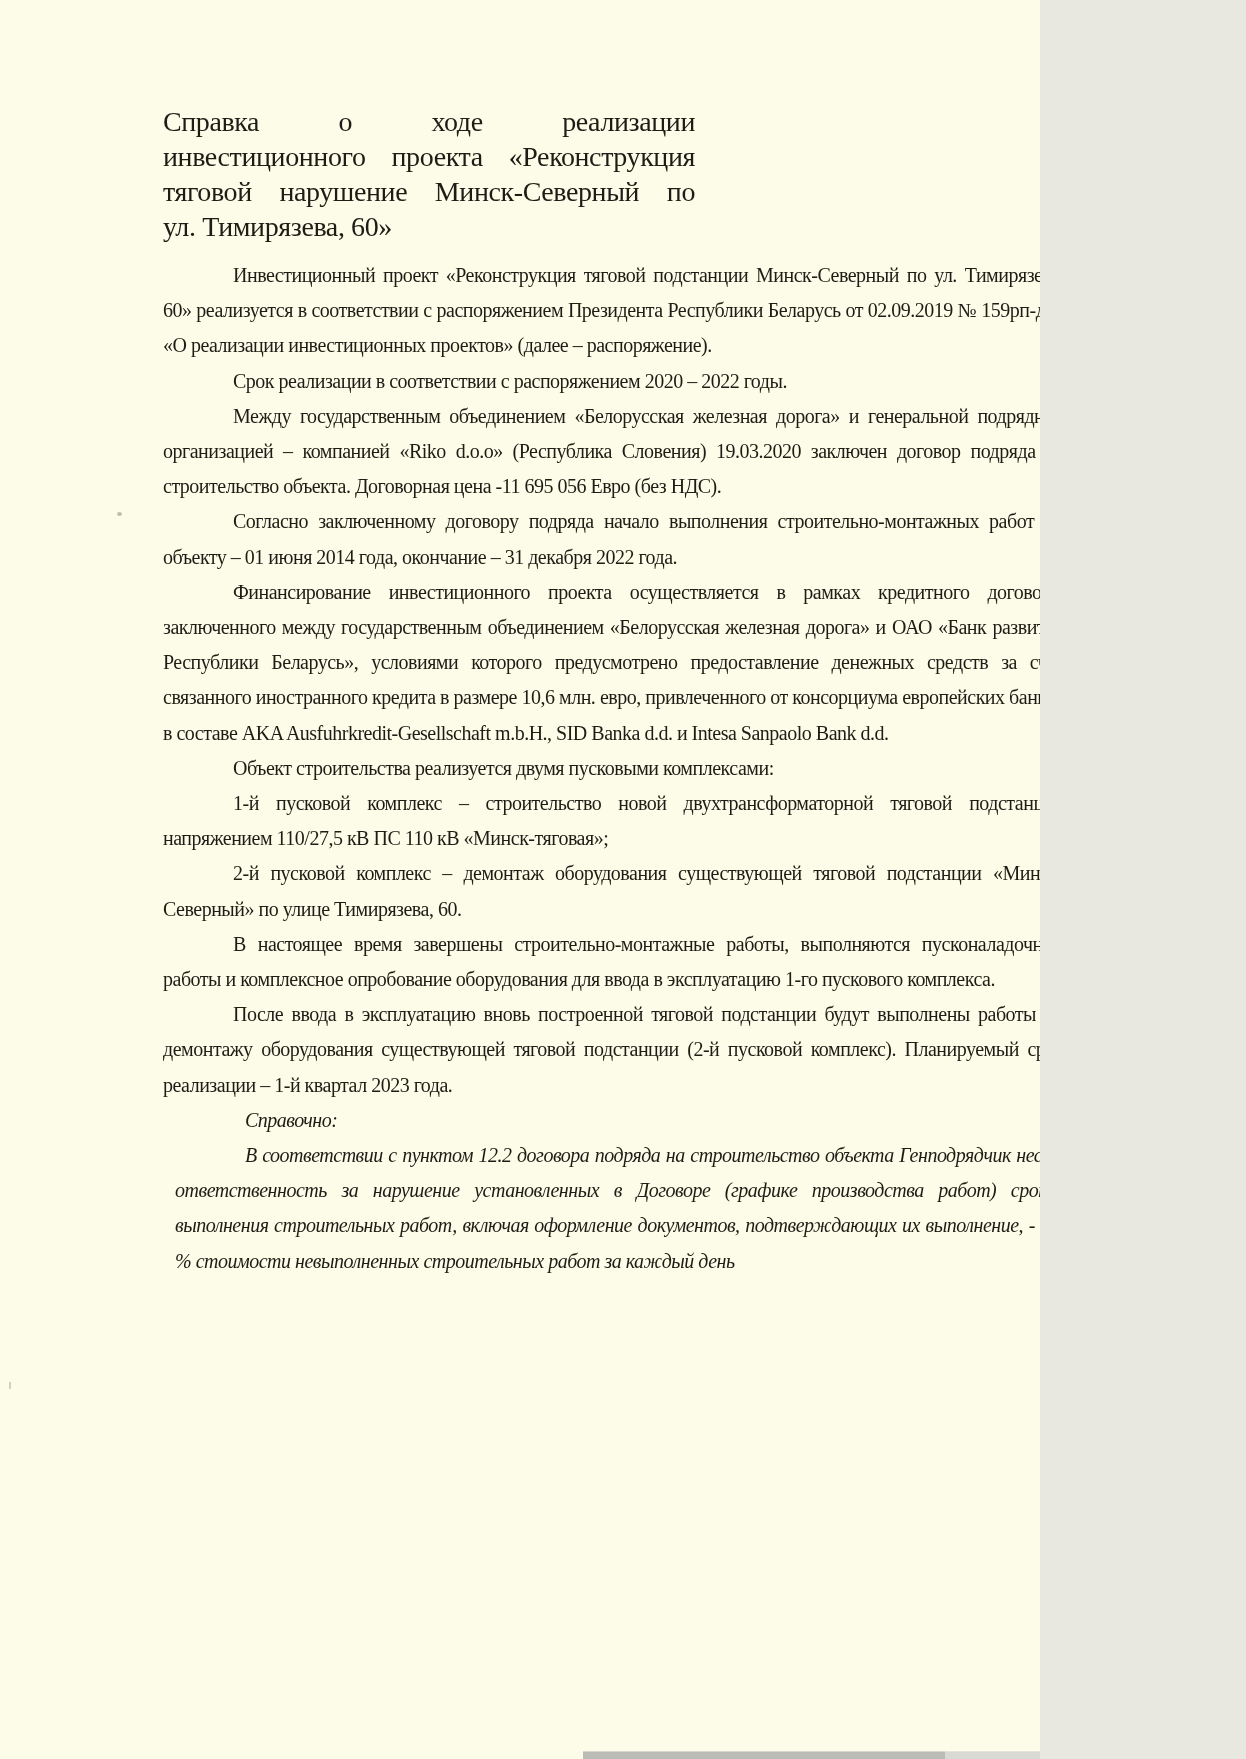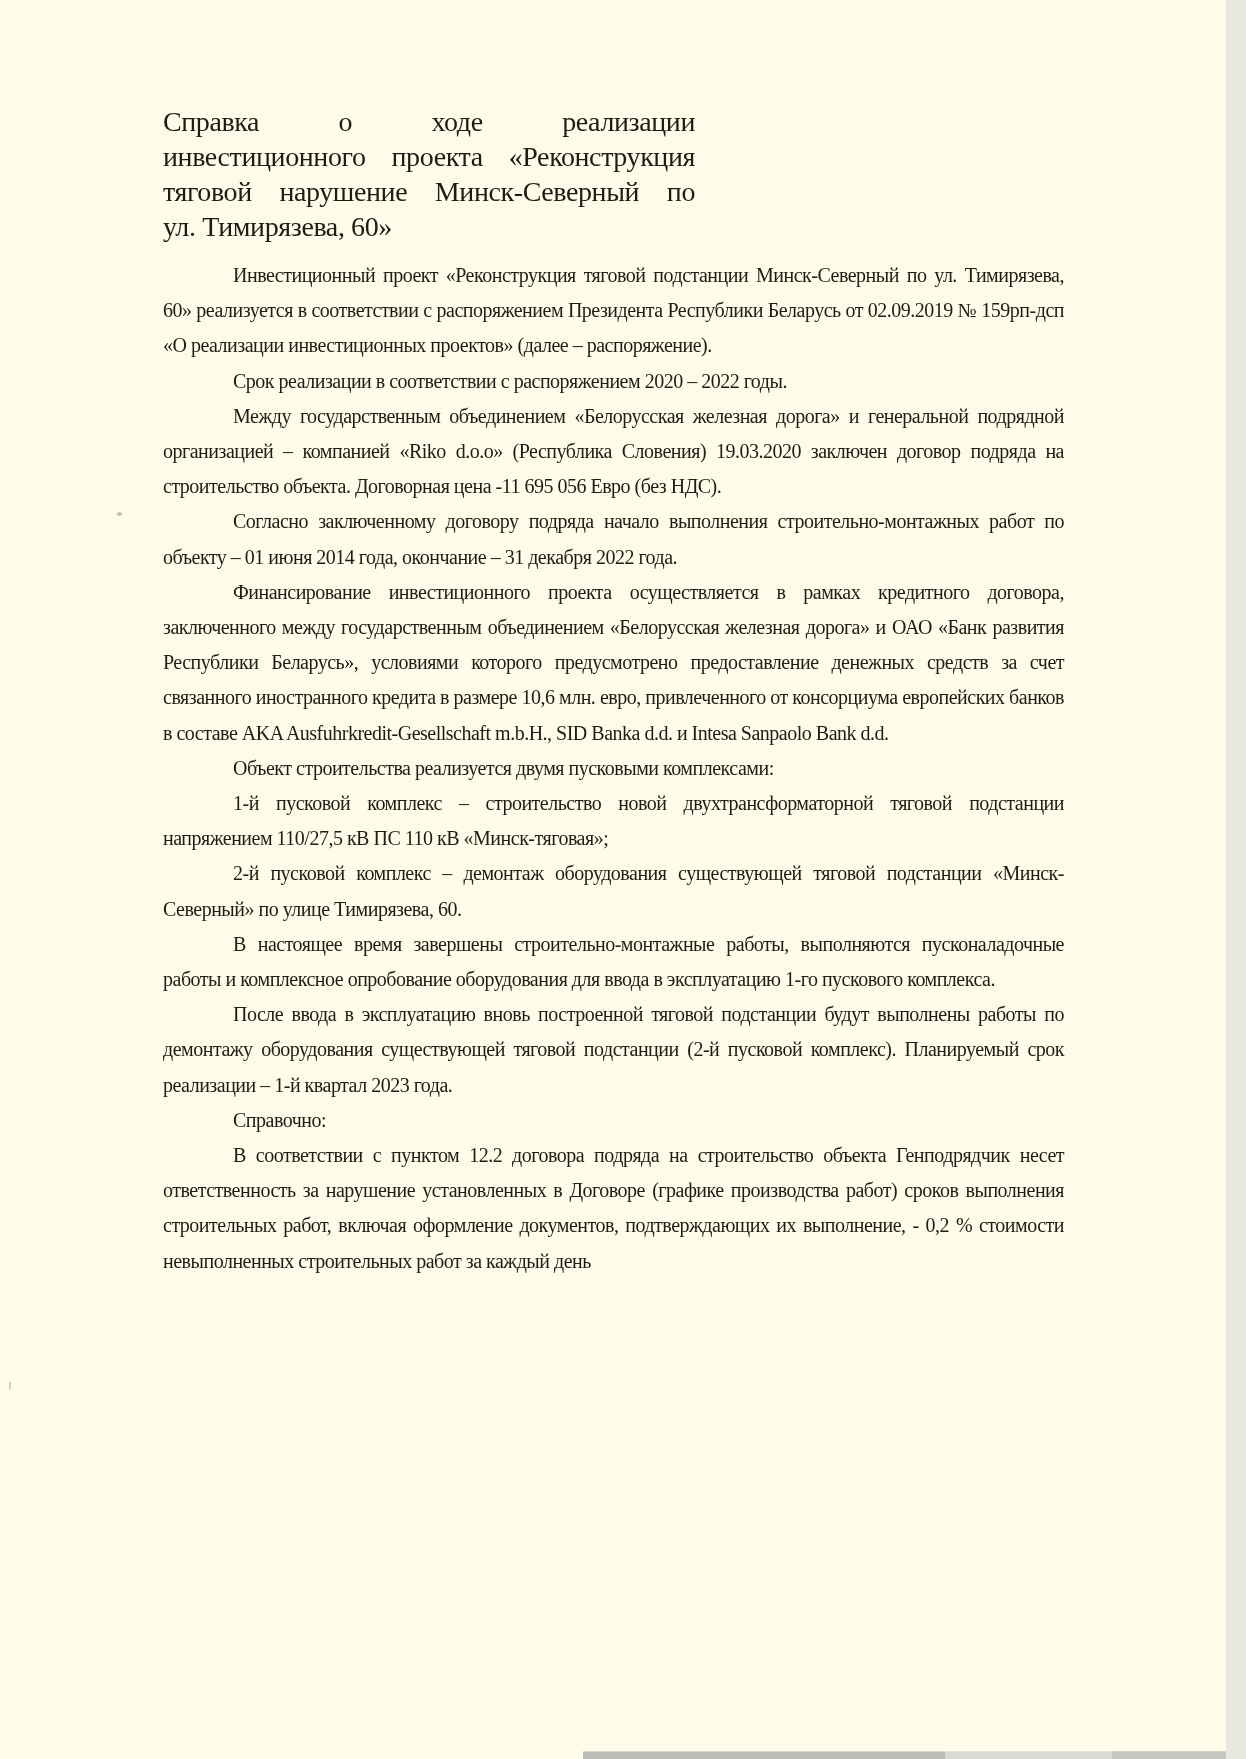--- a/index.html
+++ b/index.html
@@ -2,21 +2,21 @@
 <html lang="ru"><head>
 <meta charset="utf-8">
 <style>
   html, body {
     margin: 0;
     padding: 0;
     background: #e8e8e0;
   }
   .page {
     position: relative;
-    width: 1226px;
+    width: 1040px;
     height: 1759px;
     background: #fdfce9;
     overflow: hidden;
     font-family: "Liberation Serif", "DejaVu Serif", serif;
     color: #1e1d15;
   }
   .content {
     position: absolute;
     left: 163px;
     top: 104px;
@@ -40,20 +40,22 @@
     font-size: 20px;
     line-height: 35.2px;
     letter-spacing: -0.5px;
   }
   .doc-body p {
     margin: 0;
     text-indent: 70px;
     text-align: justify;
   }
   .doc-body p.italic {
+    font-style: italic;
+    margin-left: 12px;
   }
   
   .bottom-strip {
     position: absolute;
     bottom: 0;
     left: 583px;
     width: 663px;
     height: 8px;
     display: flex;
   }

